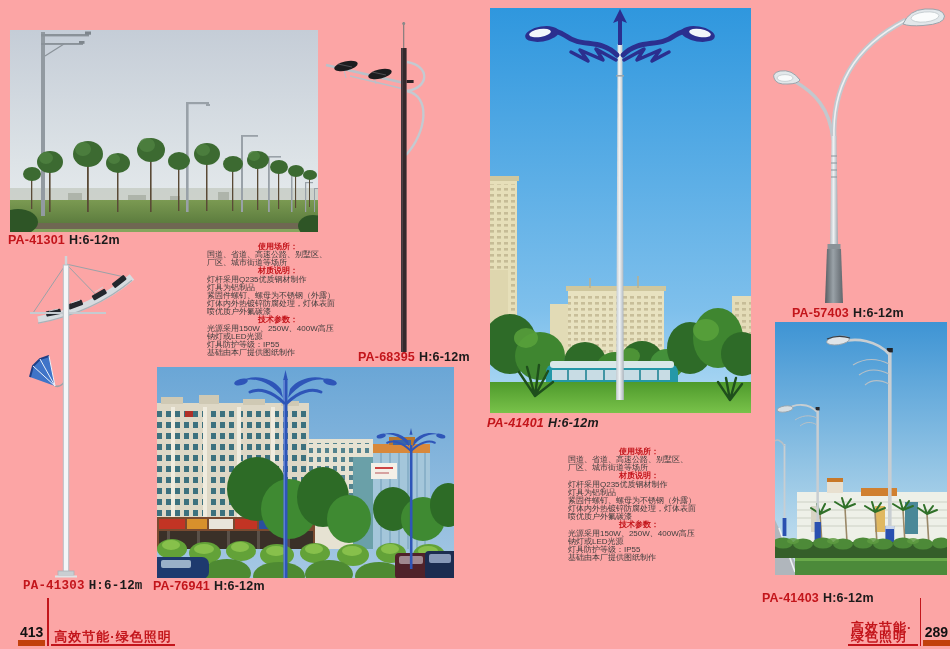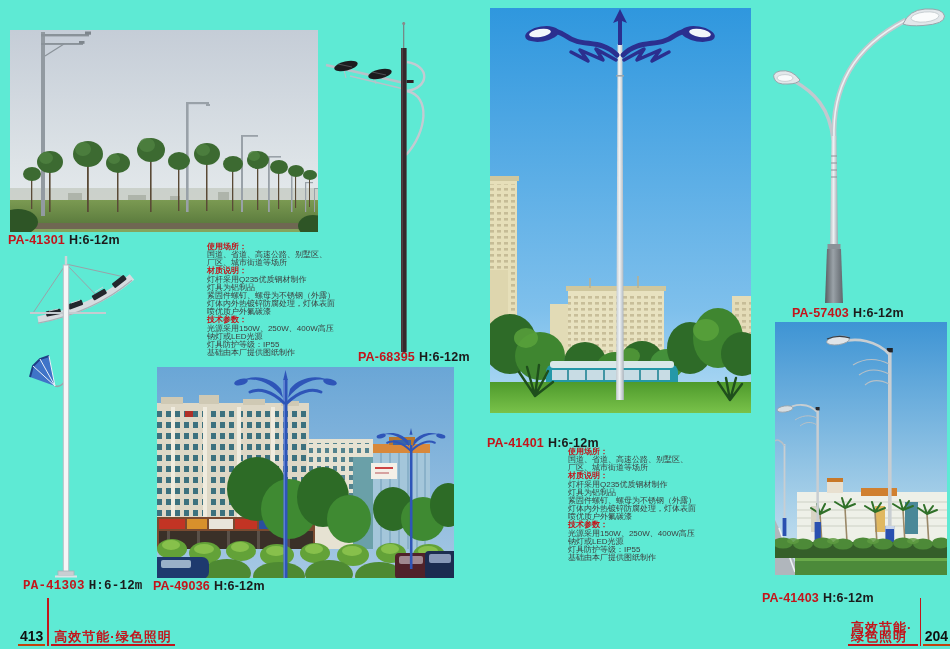--- a/index.html
+++ b/index.html
@@ -1,33 +1,33 @@
 <!DOCTYPE html>
 <html><head>
 <meta charset="utf-8">
 <style>
   html,body{margin:0;padding:0;background:#888;}
   .canvas{
     position:relative; width:950px; height:649px; margin:0 auto;
-    background:#5eead4; overflow:hidden;
+    background:#fca5a5; overflow:hidden;
     font-family:"Liberation Sans", sans-serif;
     --red:#c3151b;
   }
   .abs{position:absolute;}
   svg{display:block;}
   
   .plabel{position:absolute; white-space:nowrap; font-size:12.5px; font-weight:bold; letter-spacing:.2px;}
   .plabel .code{color:var(--red);}
   .plabel .hs{color:#1b1b1b; margin-left:4px;}
   
   .spec{position:absolute; width:142px; color:#3d3d3d; font-size:8px; line-height:8.15px;}
-  .spec .h{color:var(--red); font-weight:bold;}
+  .spec .h{color:var(--red); font-weight:bold;text-align:center;}
   
   .footer{position:absolute; display:flex; align-items:flex-end;}
-  .footer .pnum{font-size:14px; font-weight:bold; color:#111; border-bottom:2px solid #c2410c; padding:0 2px 1px 2px; line-height:14px;}
+  .footer .pnum{font-size:14px; font-weight:bold; color:#111; border-bottom:6px solid #c2410c; padding:0 2px 1px 2px; line-height:14px;}
   .footer .vline{width:2px; height:48px; background:var(--red); align-self:flex-start; margin:0 2px;}
   .footer .slogan{font-size:13px; font-weight:bold; color:var(--red); border-bottom:2px solid var(--red); padding:0 3px 3px 3px; letter-spacing:1px; line-height:9px;}
 </style>
 </head>
 <body>
 
 <div class="canvas">
 
   <div class="abs" style="left:10px; top:30px;">
     <svg width="308" height="202" viewBox="0 0 308 202">
@@ -549,23 +549,23 @@
   <div class="plabel" style="left:8px; top:233px;">
     <span class="code">PA-41301</span><span class="hs">H:6-12m</span>
   </div>
   <div class="plabel" style="left:358px; top:350px;">
     <span class="code">PA-68395</span><span class="hs">H:6-12m</span>
   </div>
   <div class="plabel" style="left:23px; top:579px;font-family:Liberation Mono, monospace;">
     <span class="code">PA-41303</span><span class="hs">H:6-12m</span>
   </div>
   <div class="plabel" style="left:153px; top:579px;">
-    <span class="code">PA-49036</span><span class="hs">H:6-12m</span>
-  </div>
-  <div class="plabel" style="left:487px; top:436px;">
+    <span class="code">PA-76941</span><span class="hs">H:6-12m</span>
+  </div>
+  <div class="plabel" style="left:487px; top:416px;font-style:italic;">
     <span class="code">PA-41401</span><span class="hs">H:6-12m</span>
   </div>
   <div class="plabel" style="left:792px; top:306px;">
     <span class="code">PA-57403</span><span class="hs">H:6-12m</span>
   </div>
   <div class="plabel" style="left:762px; top:576px;margin-top:15px;">
     <span class="code">PA-41403</span><span class="hs">H:6-12m</span>
   </div>
 
   <div class="spec" style="left:207px; top:243px;">
@@ -603,16 +603,16 @@
   </div>
 
   <div class="footer" style="left:18px; top:598px;">
     <span class="pnum">413</span>
     <span class="vline"></span>
     <span class="slogan">高效节能·绿色照明</span>
   </div>
   <div class="footer" style="left:848px; top:598px;">
     <span class="slogan">高效节能·绿色照明</span>
     <span class="vline"></span>
-    <span class="pnum">204</span>
+    <span class="pnum">289</span>
   </div>
 
 </div>
 
 </body></html>

